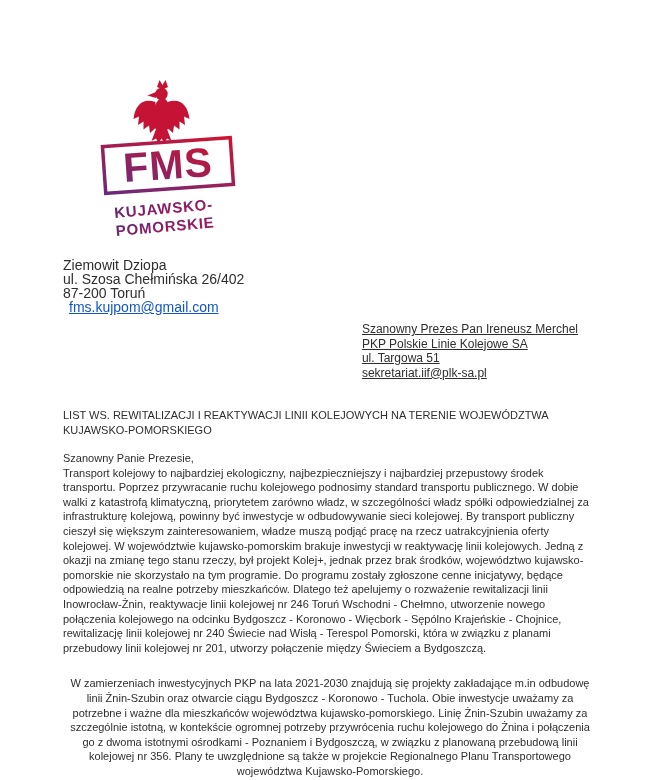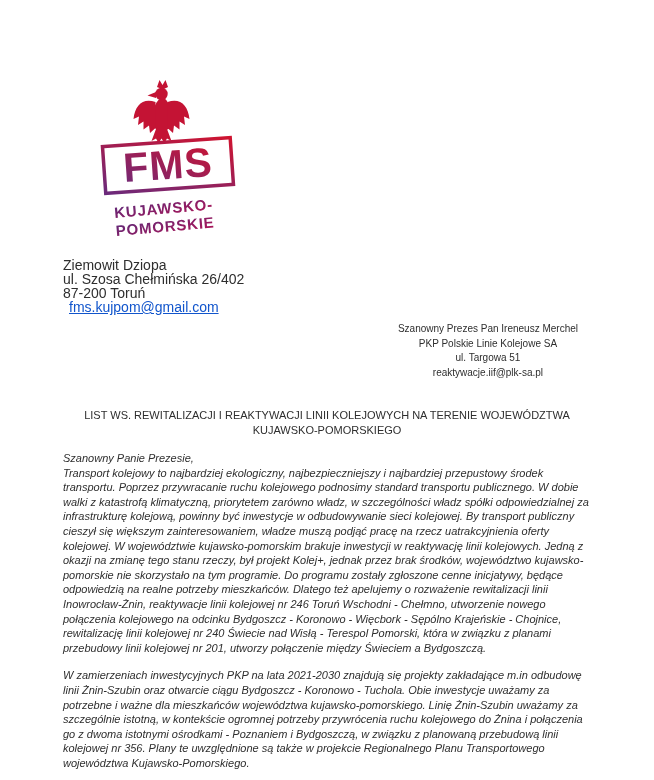--- a/index.html
+++ b/index.html
@@ -17,33 +17,33 @@
   svg text { font-family: "Liberation Sans", sans-serif; }
 
   .sender {
     position: absolute; left: 63px; top: 258px;
     font-size: 14px; line-height: 14px;
   }
   .email-link { color: #1155cc; text-decoration: underline; cursor: pointer; margin-left: 6px; }
 
   .recipient {
     position: absolute; right: 76px; top: 322px;
-    font-size: 10px; line-height: 14.5px; text-align: center;
+    font-size: 12px; line-height: 14.5px; text-align: left; text-decoration: underline;
   }
 
   .subject {
     position: absolute; left: 63px; top: 408px; width: 528px;
-    text-align: center; font-size: 11px; line-height: 14.6px;
+    font-size: 11px; line-height: 14.6px;
   }
 
   .body-text {
     position: absolute; left: 63px; top: 451px; width: 534px;
-    font-size: 11px; line-height: 14.6px; font-style: italic;
+    font-size: 11px; line-height: 14.6px;
   }
-  .para2 { margin-top: 13px; }
+  .para2 { margin-top: 21px; text-align: center; }
 </style>
 </head>
 <body>
 
 <div class="page">
 
   <svg class="logo" width="185" height="175" viewBox="0 0 185 175">
     <defs>
       <linearGradient id="gradFms" x1="0" y1="1" x2="1" y2="0">
         <stop offset="0" stop-color="#6b2a7b"></stop>
@@ -80,21 +80,21 @@
     <div>Ziemowit Dziopa</div>
     <div>ul. Szosa Chełmińska 26/402</div>
     <div>87-200 Toruń</div>
     <div><a class="email-link" href="#">fms.kujpom@gmail.com</a></div>
   </div>
 
   <div class="recipient">
     <div>Szanowny Prezes Pan Ireneusz Merchel</div>
     <div>PKP Polskie Linie Kolejowe SA</div>
     <div>ul. Targowa 51</div>
-    <div>reaktywacje.iif@plk-sa.pl</div>
+    <div>sekretariat.iif@plk-sa.pl</div>
   </div>
 
   <div class="subject">LIST WS. REWITALIZACJI I REAKTYWACJI LINII KOLEJOWYCH NA TERENIE WOJEWÓDZTWA KUJAWSKO-POMORSKIEGO</div>
 
   <div class="body-text">
     <div>Szanowny Panie Prezesie,</div>
     <div>Transport kolejowy to najbardziej ekologiczny, najbezpieczniejszy i najbardziej przepustowy środek transportu. Poprzez przywracanie ruchu kolejowego podnosimy standard transportu publicznego. W dobie walki z katastrofą klimatyczną, priorytetem zarówno władz, w szczególności władz spółki odpowiedzialnej za infrastrukturę kolejową, powinny być inwestycje w odbudowywanie sieci kolejowej. By transport publiczny cieszył się większym zainteresowaniem, władze muszą podjąć pracę na rzecz uatrakcyjnienia oferty kolejowej. W województwie kujawsko-pomorskim brakuje inwestycji w reaktywację linii kolejowych. Jedną z okazji na zmianę tego stanu rzeczy, był projekt Kolej+, jednak przez brak środków, województwo kujawsko-pomorskie nie skorzystało na tym programie. Do programu zostały zgłoszone cenne inicjatywy, będące odpowiedzią na realne potrzeby mieszkańców.  Dlatego też apelujemy o rozważenie rewitalizacji linii Inowrocław-Żnin, reaktywacje linii kolejowej nr 246 Toruń Wschodni - Chełmno, utworzenie nowego połączenia kolejowego na odcinku Bydgoszcz - Koronowo - Więcbork - Sępólno Krajeńskie - Chojnice, rewitalizację linii kolejowej nr 240 Świecie nad Wisłą - Terespol Pomorski, która w związku z planami przebudowy linii kolejowej nr 201, utworzy połączenie między Świeciem a Bydgoszczą.</div>
     <div class="para2">W zamierzeniach inwestycyjnych PKP na lata 2021-2030 znajdują się projekty zakładające m.in odbudowę linii Żnin-Szubin oraz otwarcie ciągu Bydgoszcz - Koronowo - Tuchola. Obie inwestycje uważamy za potrzebne i ważne dla mieszkańców województwa kujawsko-pomorskiego. Linię Żnin-Szubin uważamy za szczególnie istotną, w kontekście ogromnej potrzeby przywrócenia ruchu kolejowego do Żnina i połączenia go z dwoma istotnymi ośrodkami - Poznaniem i Bydgoszczą, w związku z planowaną przebudową linii kolejowej nr 356. Plany te uwzględnione są także w projekcie Regionalnego Planu Transportowego województwa Kujawsko-Pomorskiego.</div>
   </div>
 

